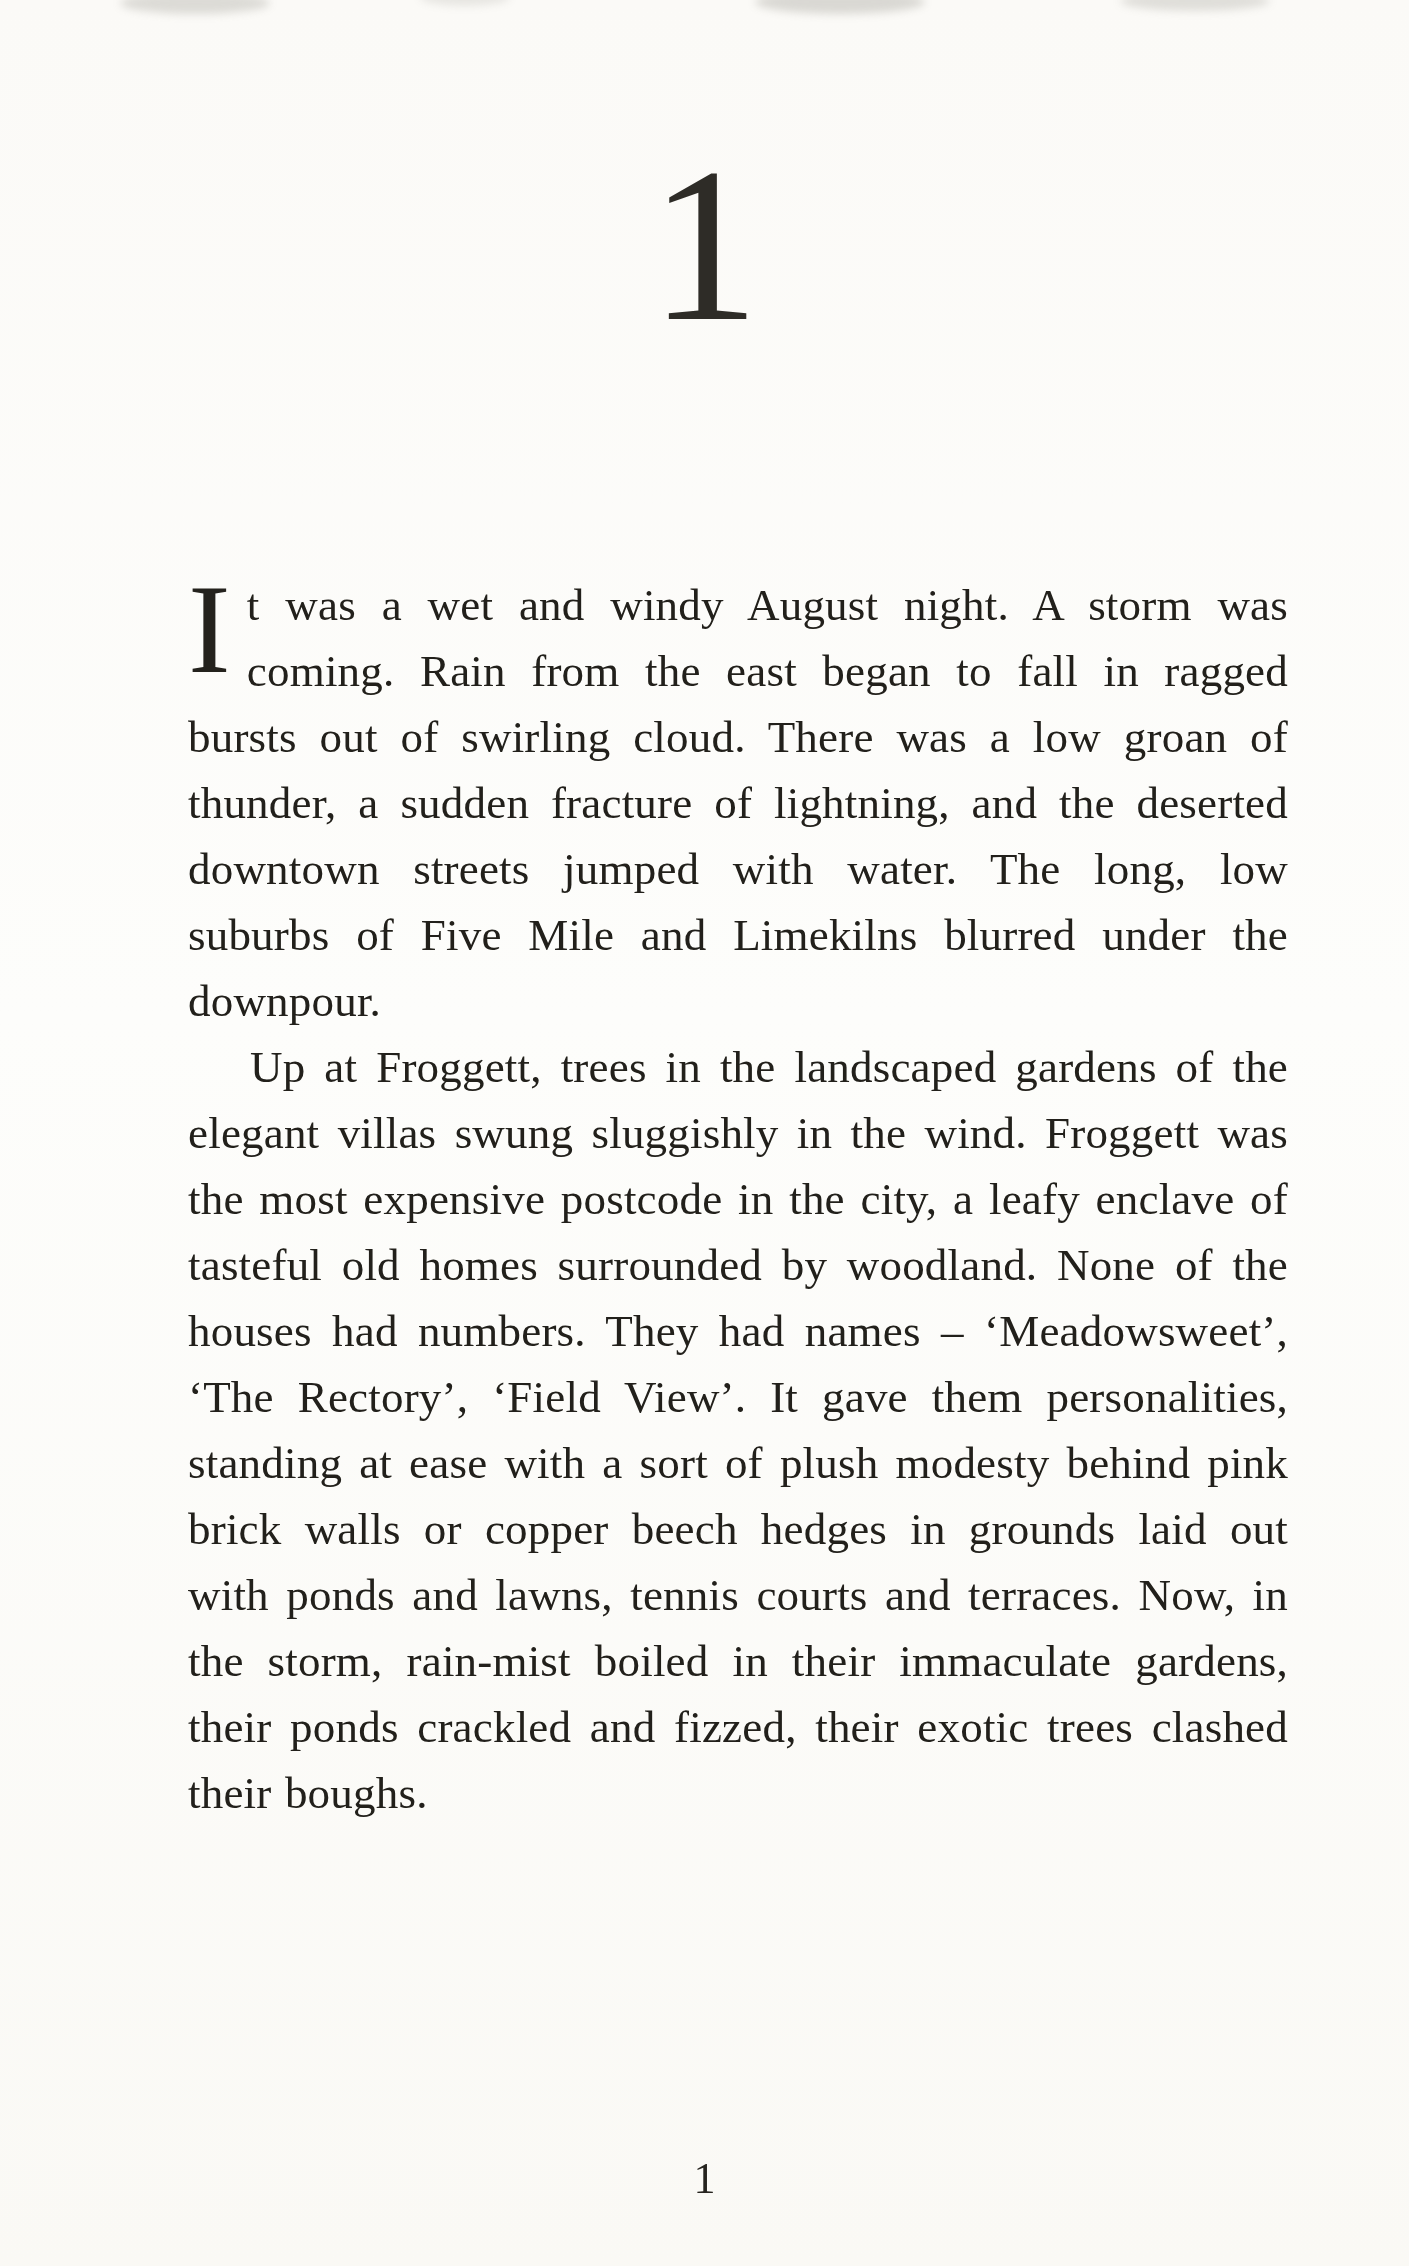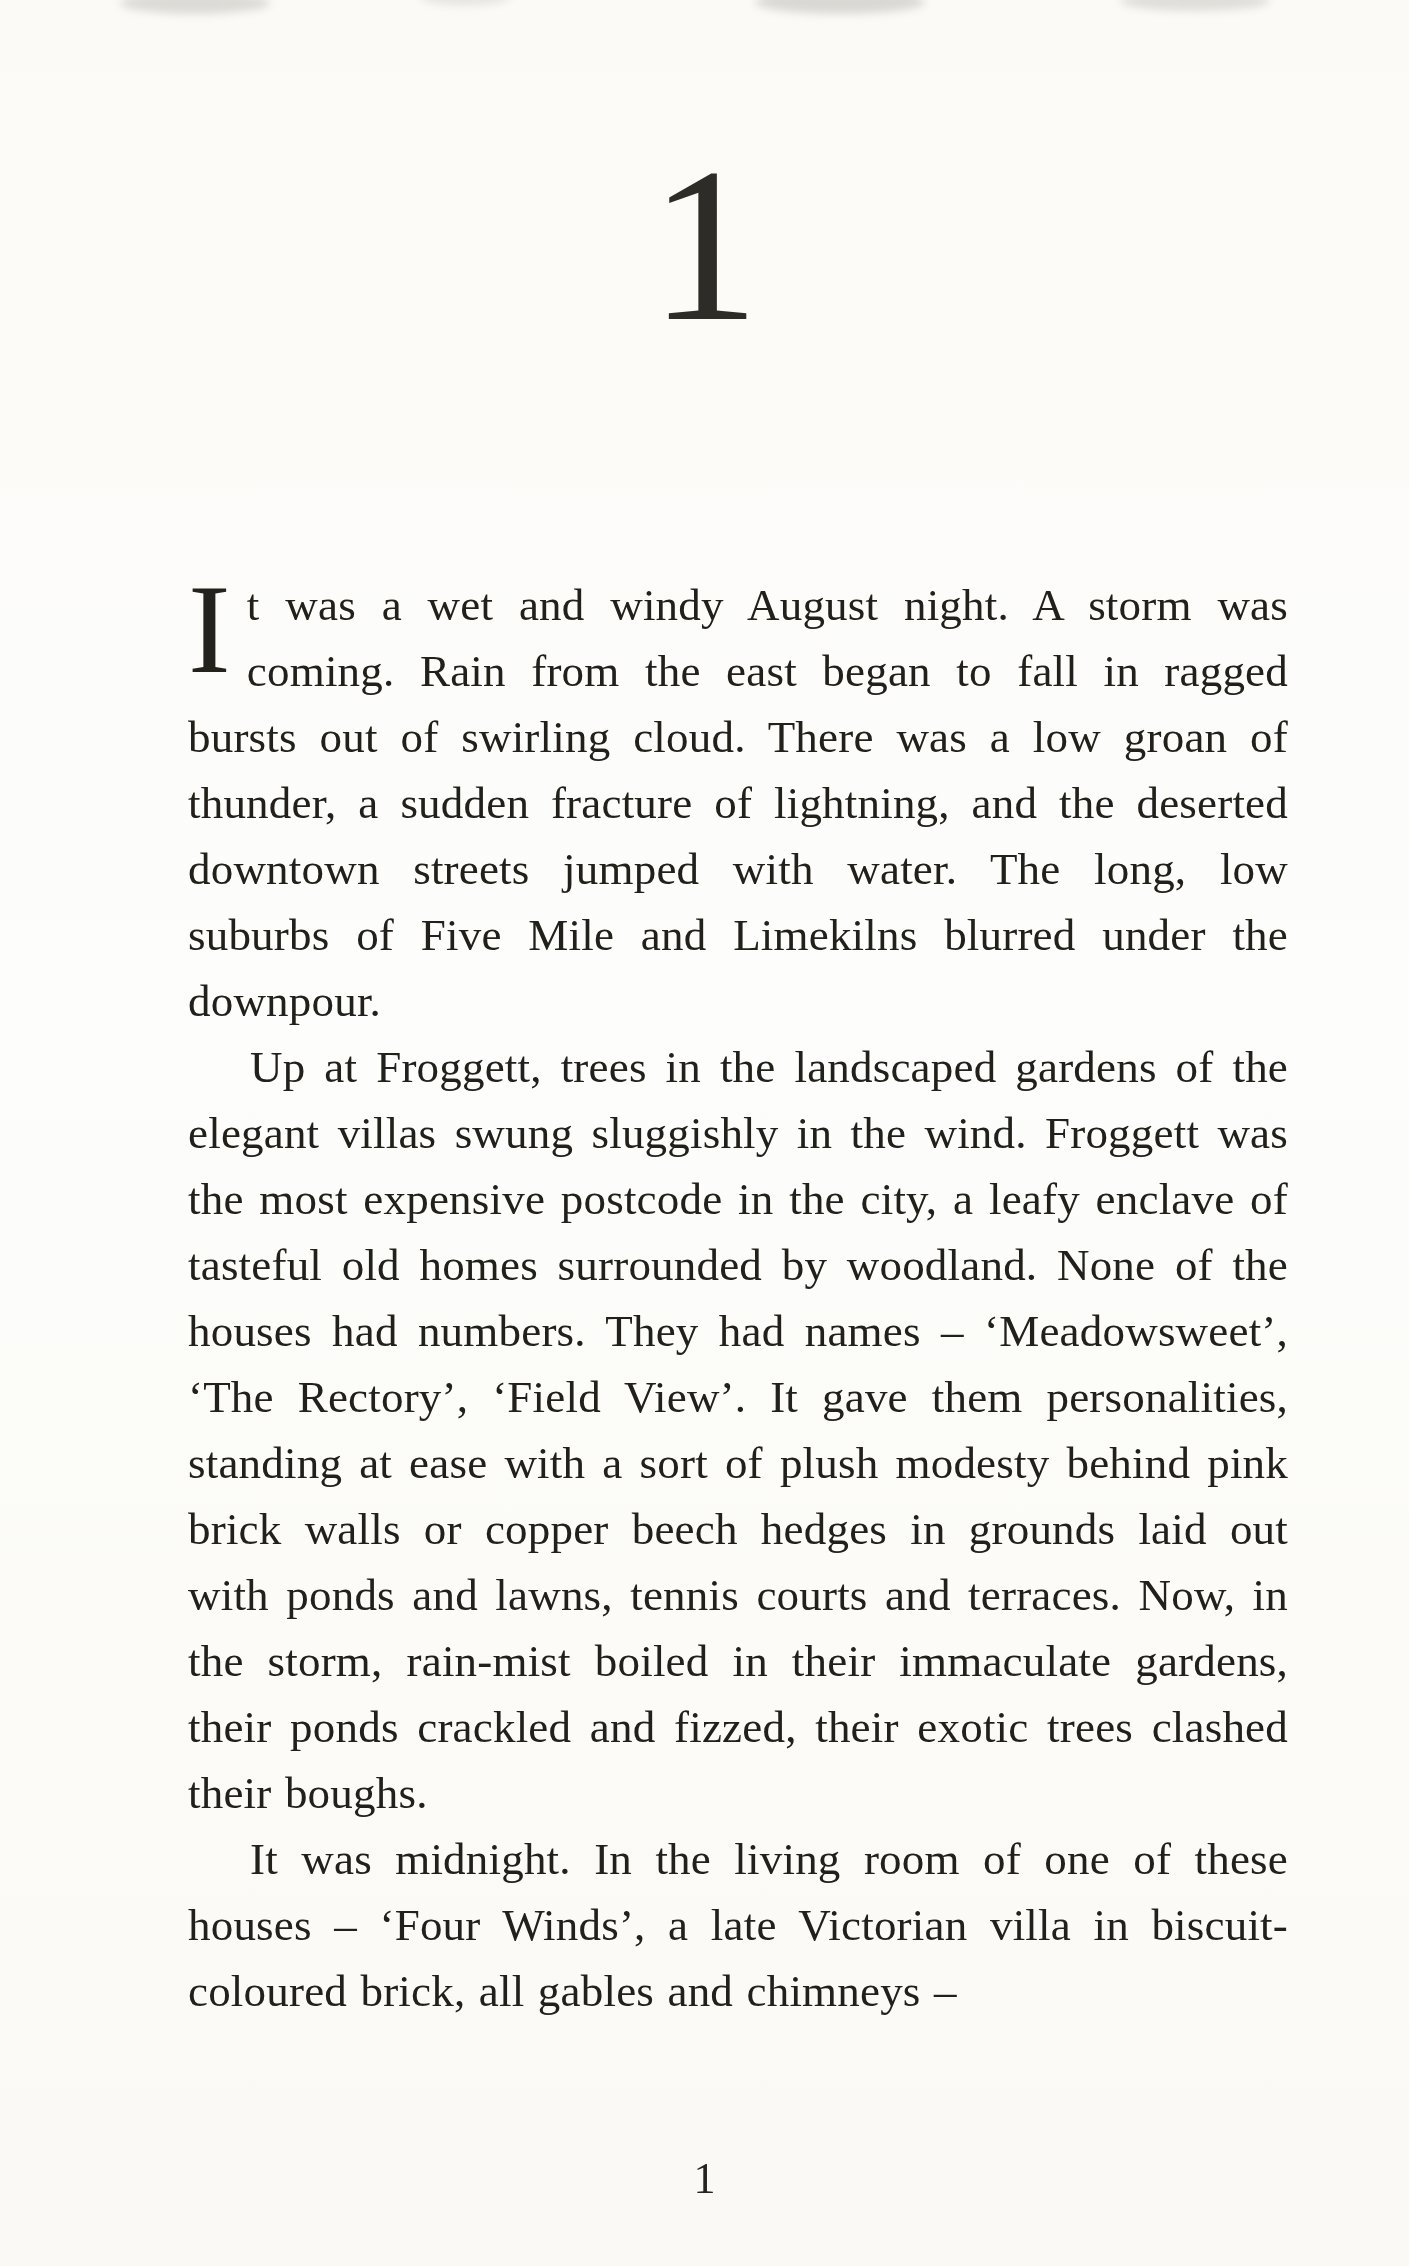--- a/index.html
+++ b/index.html
@@ -89,19 +89,18 @@
   <div class="smudge smudge-4"></div>
 
   <div class="chapter-number">1</div>
 
   <div class="text-block">
 
     <p><span class="dropcap">I</span><span>t was a wet and windy August night. A storm was coming. Rain from the east began to fall in ragged bursts out of swirling cloud. There was a low groan of thunder, a sudden fracture of lightning, and the deserted downtown streets jumped with water. The long, low suburbs of Five Mile and Limekilns blurred under the downpour.</span></p>
 
     <p class="para-indent"><span>Up at Froggett, trees in the landscaped gardens of the elegant villas swung sluggishly in the wind. Froggett was the most expensive postcode in the city, a leafy enclave of tasteful old homes surrounded by woodland. None of the houses had numbers. They had names – ‘Meadowsweet’, ‘The Rectory’, ‘Field View’. It gave them personalities, standing at ease with a sort of plush modesty behind pink brick walls or copper beech hedges in grounds laid out with ponds and lawns, tennis courts and terraces. Now, in the storm, rain-mist boiled in their immaculate gardens, their ponds crackled and fizzed, their exotic trees clashed their boughs.</span></p>
 
-    <p class="para-indent"><span>It was midnight. In the living room of one of these houses – ‘Four Winds’, a late Victorian villa in biscuit-coloured brick, all gables and chimneys –</span></p>
 
   </div>
 
   <div class="page-number">1</div>
 
 </div>
 
 </body></html>

